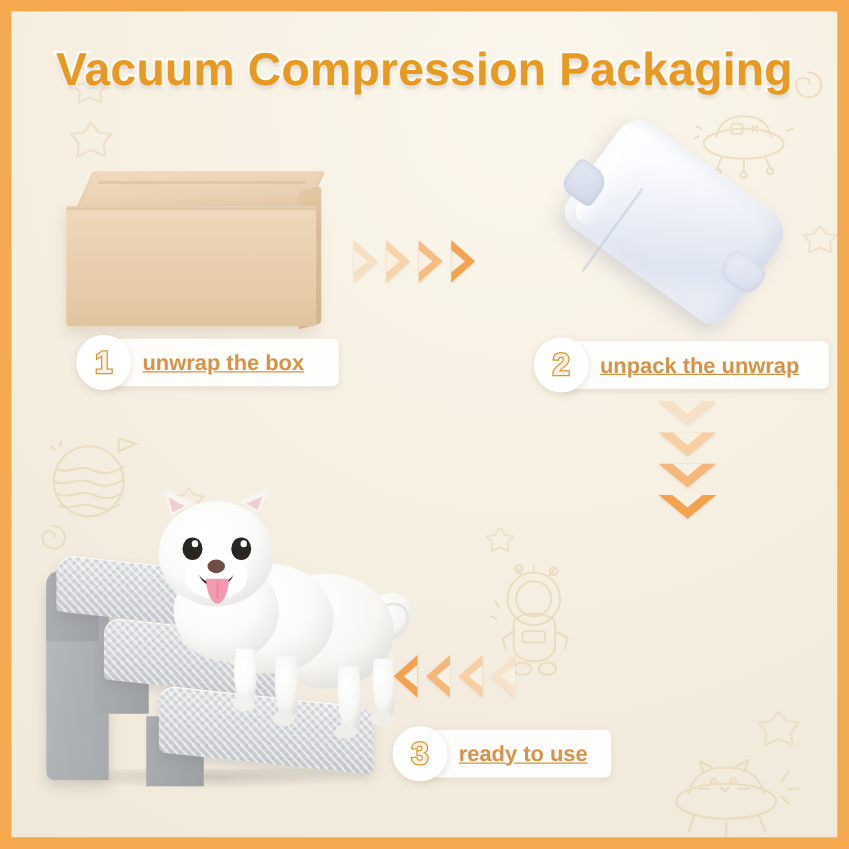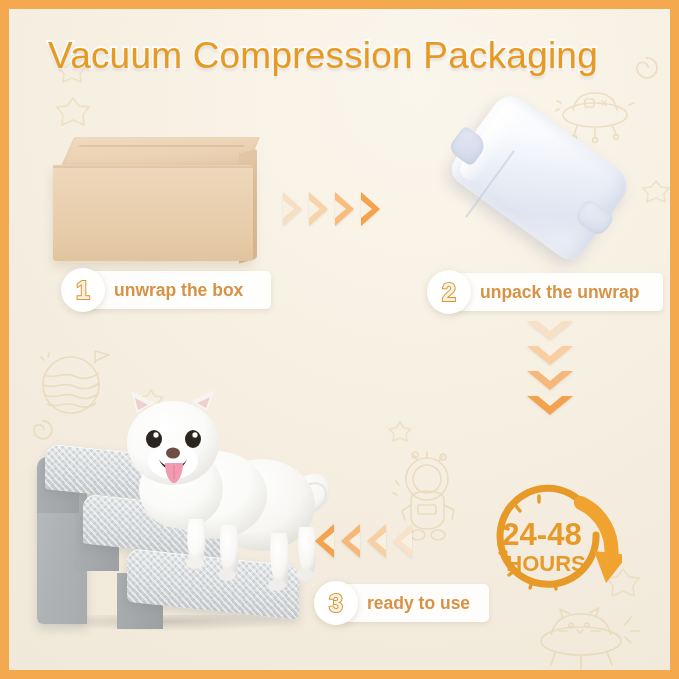--- a/index.html
+++ b/index.html
@@ -19,30 +19,29 @@
     overflow:hidden;
   }
 
   
   .doodle{position:absolute;opacity:.55;pointer-events:none;}
   .doodle svg{display:block;}
 
   
   #title{
     position:absolute;left:0;right:0;top:26px;
-    text-align:left;
+    text-align:center;
     font-size:37px;
-    font-weight:normal;
+    font-weight:bold;
     letter-spacing:.2px;
     color:#E8991F;
     -webkit-text-stroke:3.5px #FFFFFF;
     paint-order:stroke fill;
     text-shadow:0 2px 3px rgba(150,140,120,.35);
     white-space:nowrap;
-    padding-left:39px;
   }
 
   
   #box-art{position:absolute;left:44px;top:128px;width:206px;height:125px;}
   #box-top{
     position:absolute;left:14px;top:0;width:186px;height:32px;
     background:linear-gradient(175deg,#F0D9BE 0%,#EBD2B4 55%,#E3C7A5 100%);
     transform:skewX(-24deg);
     border-radius:2px;
     box-shadow:inset 0 -2px 3px rgba(180,150,115,.25);
@@ -199,20 +198,21 @@
     -webkit-text-stroke:2px #D9972E;
     paint-order:stroke fill;
   }
   .step-text{
     position:relative;z-index:2;
     margin-left:9px;
     font-size:17.5px;font-weight:bold;
     color:#D89245;
     white-space:nowrap;
     padding-right:14px;
+    text-decoration:underline;
   }
   #step1{left:52px;top:262px;}
   #step1 .step-bar{width:190px;}
   #step2{left:418px;top:264px;}
   #step2 .step-bar{width:216px;}
   #step3{left:305px;top:575px;}
   #step3 .step-bar{width:155px;}
 
   
   #clock{position:absolute;left:473px;top:474px;width:140px;height:118px;}
@@ -444,36 +444,14 @@
     <div class="step-badge">2</div>
     <div class="step-text">unpack the unwrap</div>
   </div>
 
   <div class="step" id="step3">
     <div class="step-bar"></div>
     <div class="step-badge">3</div>
     <div class="step-text">ready to use</div>
   </div>
 
-  <div id="clock">
-    <svg width="140" height="118" viewBox="0 0 140 118">
-
-      <path d="M104 24a48 48 0 1 0 10 28" fill="none" stroke="#E79A28" stroke-width="7" stroke-linecap="round"></path>
-
-      <g stroke="#E79A28" stroke-width="3.4" stroke-linecap="round">
-        <line x1="57" y1="13" x2="57" y2="19"></line>
-        <line x1="34" y1="23" x2="38" y2="28"></line>
-        <line x1="20" y1="44" x2="26" y2="46"></line>
-        <line x1="18" y1="70" x2="24" y2="69"></line>
-        <line x1="27" y1="92" x2="32" y2="88"></line>
-        <line x1="48" y1="105" x2="50" y2="99"></line>
-        <line x1="74" y1="106" x2="73" y2="100"></line>
-      </g>
-
-      <path d="M99 20c21 10 33 32 30 55" fill="none" stroke="#F0A32E" stroke-width="14" stroke-linecap="round"></path>
-      <polygon points="112,68 146,72 124,100" fill="#F0A32E"></polygon>
-
-      <text class="clk-num" x="60" y="62" font-size="31" text-anchor="middle">24-48</text>
-      <text class="clk-num" x="64" y="88" font-size="22" text-anchor="middle">HOURS</text>
-    </svg>
-  </div>
 
 </div>
 
 </body></html>

